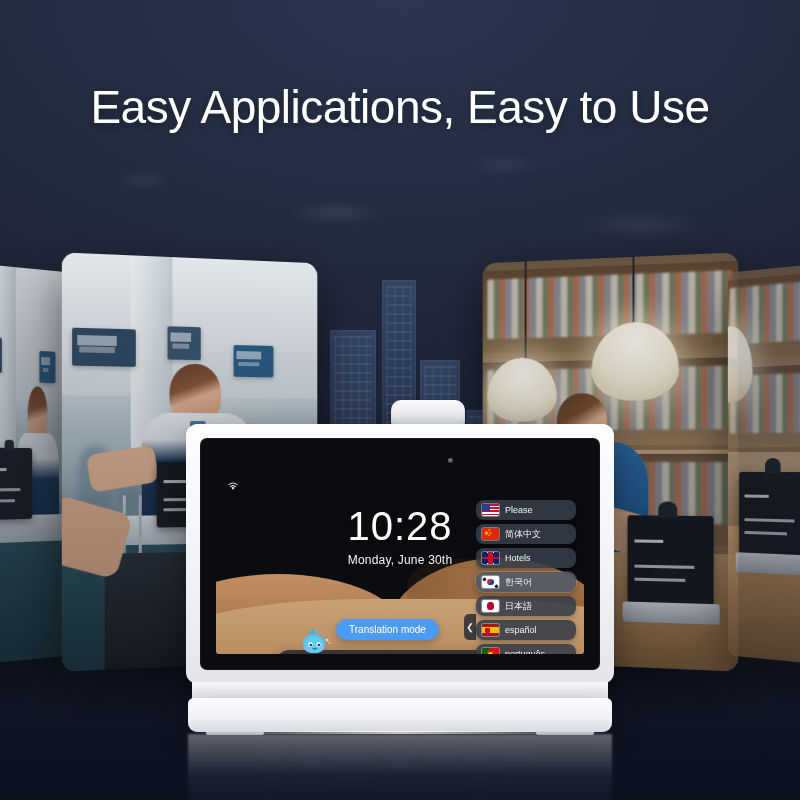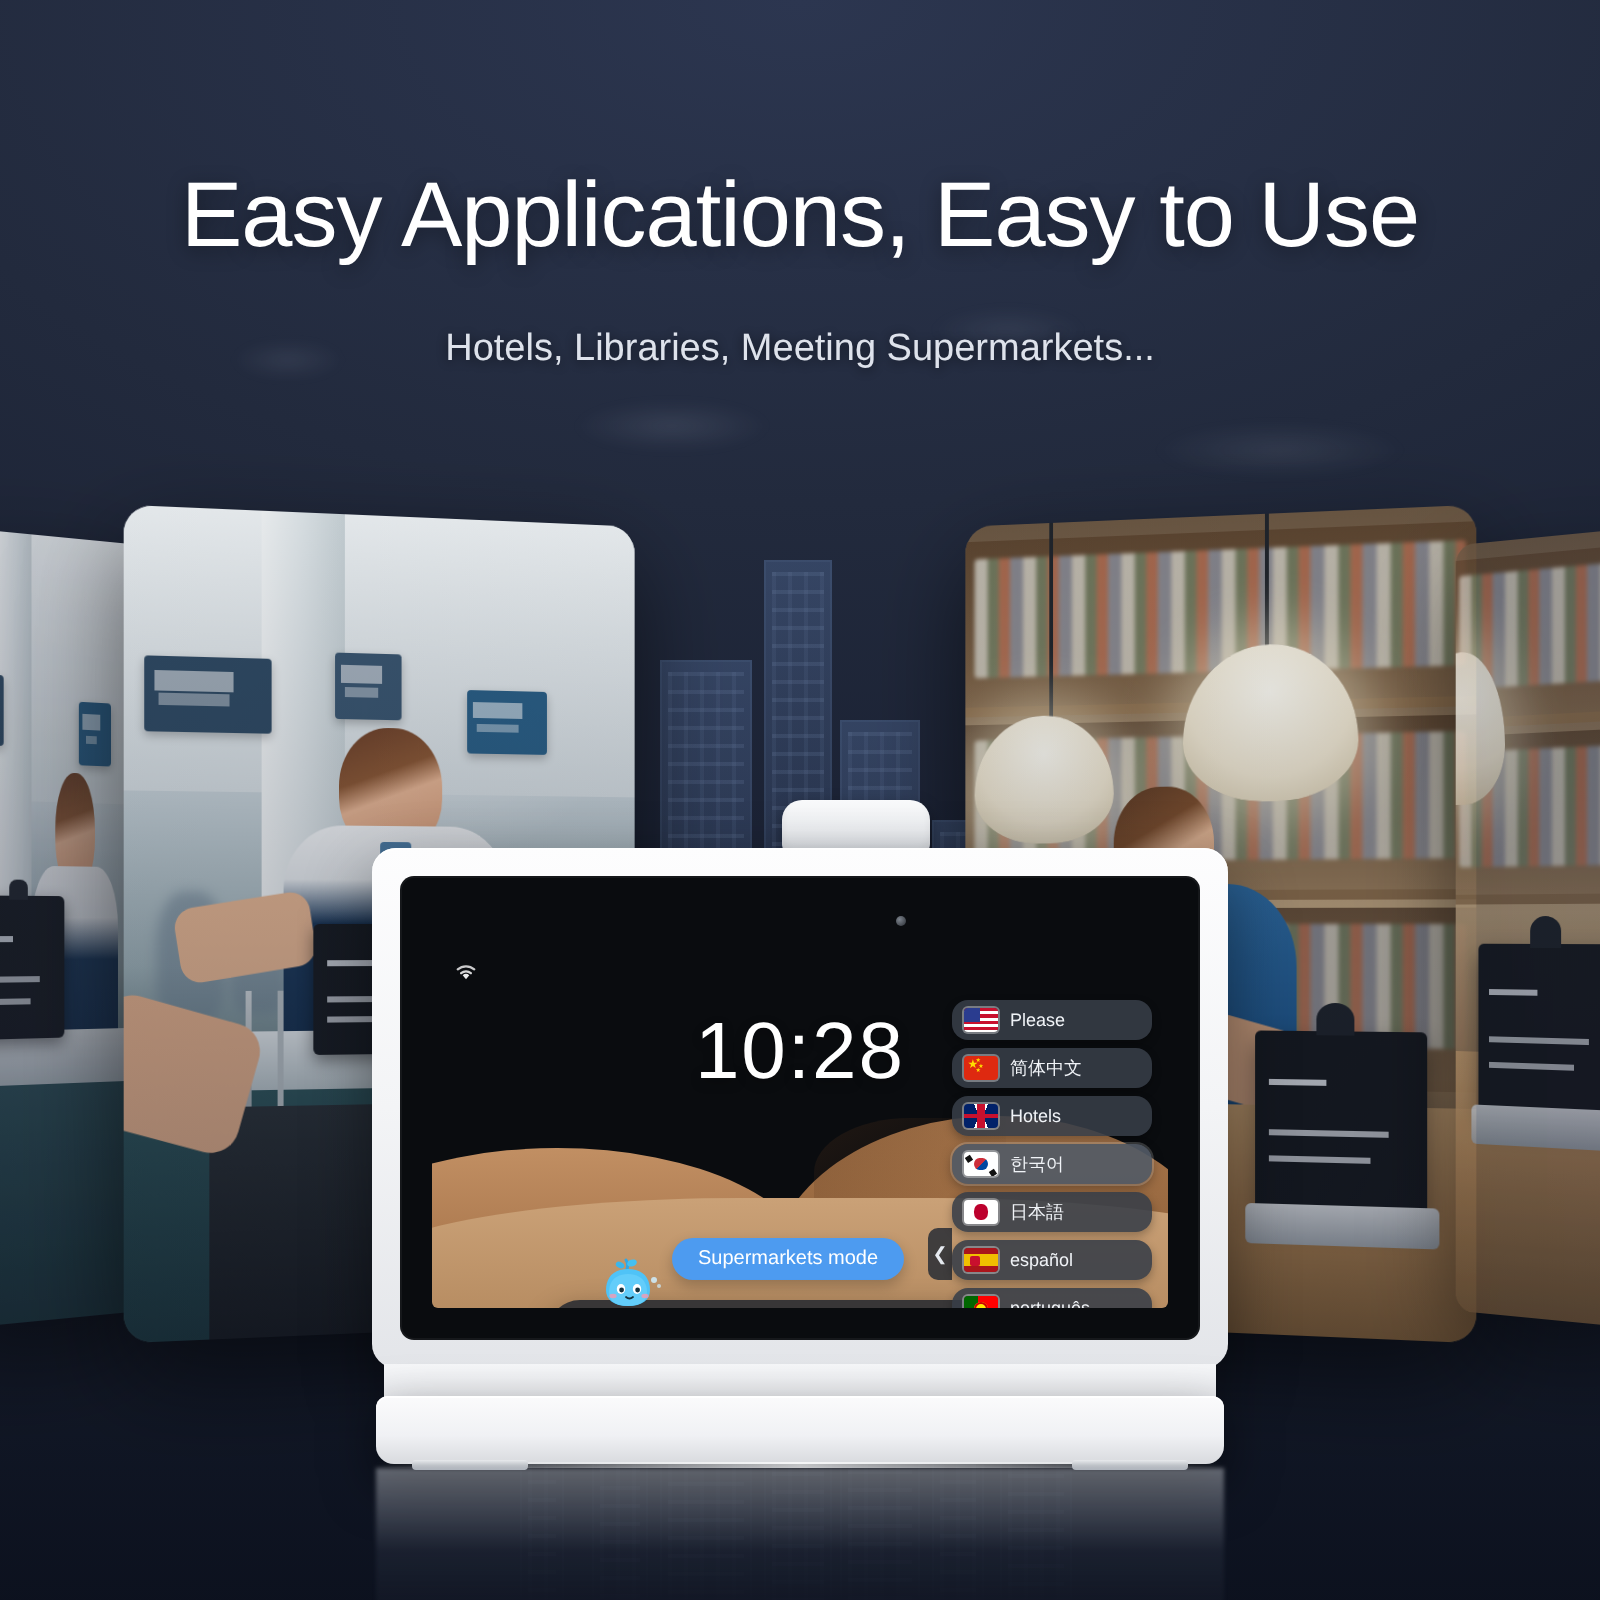--- a/index.html
+++ b/index.html
@@ -405,21 +405,20 @@
     <div class="twr" style="left:420px;width:40px;height:440px;"></div>
     <div class="twr" style="left:466px;width:26px;height:390px;"></div>
     <div class="twr" style="left:296px;width:28px;height:360px;"></div>
     <div class="twr" style="left:500px;width:36px;height:330px;"></div>
     <div class="twr" style="left:260px;width:22px;height:300px;"></div>
   </div>
   <div class="glowbottom"></div>
 
   <div class="headings">
     <div class="h-sub">Easy Applications, Easy to Use</div>
-    <div class="h-tag">Hotels, Libraries, Meeting Supermarkets...</div>
   </div>
 
   <div class="panel" id="panel-far-left">
     <div class="ph scene-counter">
       <div class="ceil"></div>
       <div class="pillar"></div>
       <div class="sign s1"></div>
         <div class="sign s3"></div>
       <div class="agent-head" style="left:54%;top:30%;"></div>
       <div class="agent-body" style="left:42%;top:42%;"></div>
@@ -510,23 +509,24 @@
           <div class="dune d3"></div>
 
           <svg class="wifi-icon" viewBox="0 0 24 20">
             <path d="M12 17.5l3-3.6a4.6 4.6 0 0 0-6 0z" fill="#ffffff"></path>
             <path d="M4.5 8.5a11.5 11.5 0 0 1 15 0" stroke="#ffffff" stroke-width="2.1" fill="none" stroke-linecap="round" opacity=".85"></path>
             <path d="M7.6 12a7 7 0 0 1 8.8 0" stroke="#ffffff" stroke-width="2.1" fill="none" stroke-linecap="round" opacity=".9"></path>
           </svg>
 
           <div class="clock-wrap">
             <div class="clock-time">10:28</div>
+            <div class="clock-date">Monday, June 30th</div>
           </div>
 
-          <div class="mode-pill">Supermarkets mode</div>
+          <div class="mode-pill">Translation mode</div>
 
           <svg class="mascot" viewBox="0 0 68 60">
             <path d="M30 4c2 3 2 6 1 9" stroke="#2fa8e8" stroke-width="3" fill="none" stroke-linecap="round"></path>
             <ellipse cx="36" cy="7" rx="5" ry="3.4" fill="#44c0f2" transform="rotate(-18 36 7)"></ellipse>
             <ellipse cx="24" cy="9" rx="4.4" ry="3" fill="#3bb6ec" transform="rotate(22 24 9)"></ellipse>
             <path d="M10 34c0-13 8-21 22-21s22 8 22 21c0 10-8 16-22 16S10 44 10 34z" fill="#4fc3f7"></path>
             <path d="M13 36c0-11 7-18 19-18s19 7 19 18c0 9-7 14-19 14S13 45 13 36z" fill="#63cdfa"></path>
             <ellipse cx="25" cy="33" rx="4.2" ry="5" fill="#ffffff"></ellipse>
             <ellipse cx="41" cy="33" rx="4.2" ry="5" fill="#ffffff"></ellipse>
             <circle cx="25.6" cy="34" r="2.4" fill="#14323f"></circle>

